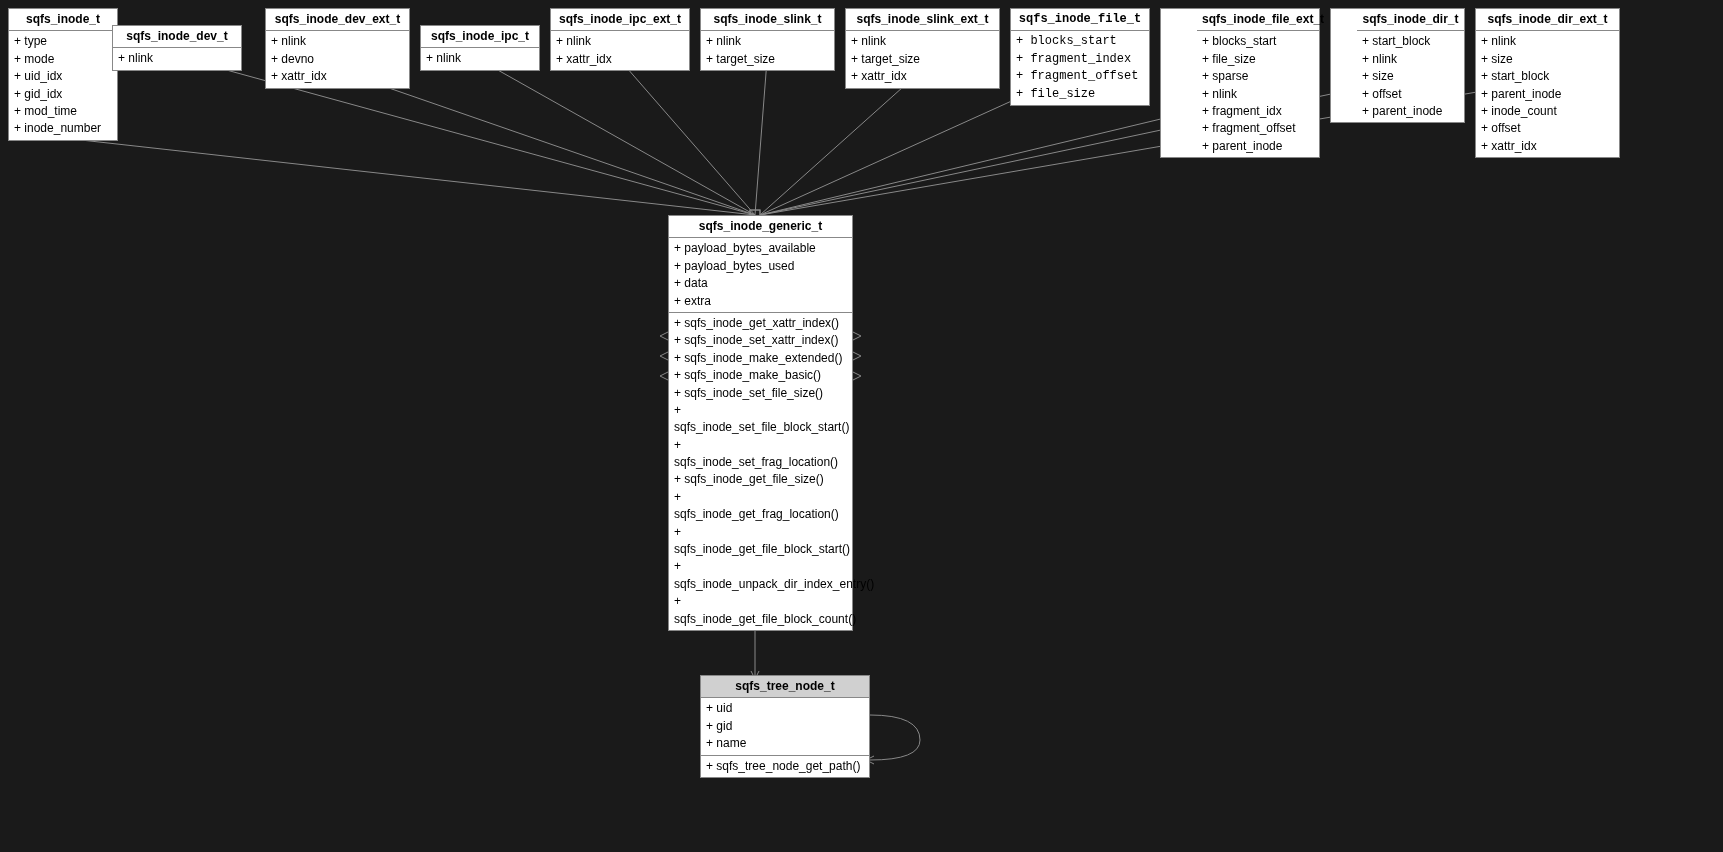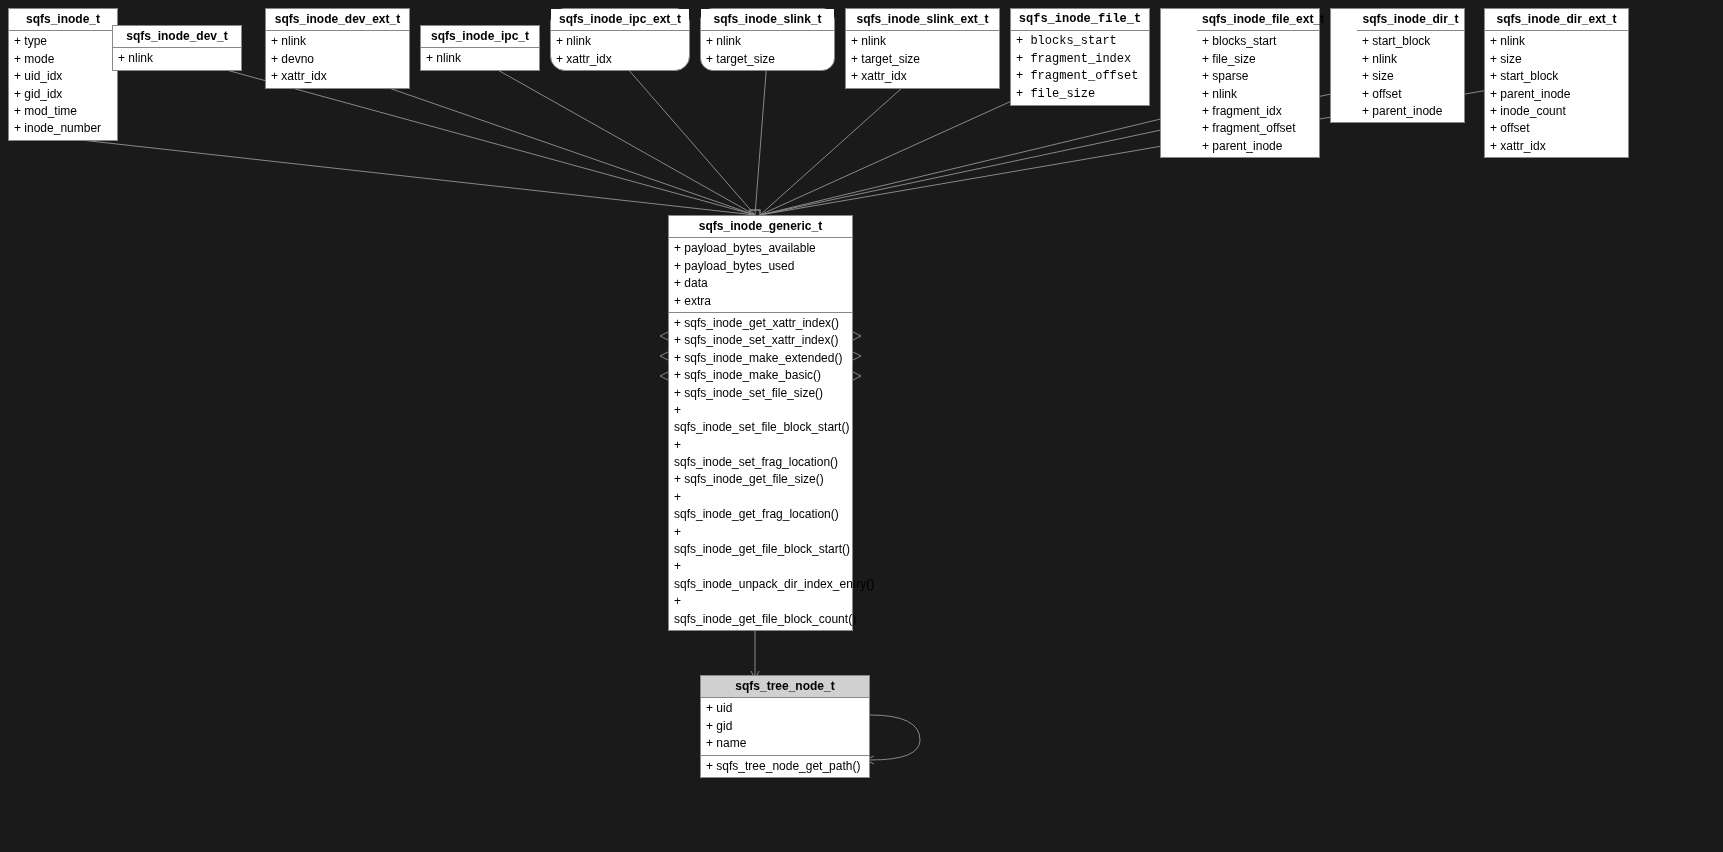--- a/index.html
+++ b/index.html
@@ -135,28 +135,28 @@
         <div>+ devno</div>
         <div>+ xattr_idx</div>
       </div>
     </div>
     <div class="uml-box" style="left: 420px; top: 25px; width: 120px;">
       <div class="box-title">sqfs_inode_ipc_t</div>
       <div class="box-section">
         <div>+ nlink</div>
       </div>
     </div>
-    <div class="uml-box" style="left: 550px; top: 8px; width: 140px; border-radius: 15px;">
+    <div class="uml-box" style="left: 550px; top: 8px; width: 140px;">
       <div class="box-title">sqfs_inode_ipc_ext_t</div>
       <div class="box-section">
         <div>+ nlink</div>
         <div>+ xattr_idx</div>
       </div>
     </div>
-    <div class="uml-box" style="left: 700px; top: 8px; width: 135px; border-radius: 13px;">
+    <div class="uml-box" style="left: 700px; top: 8px; width: 135px;">
       <div class="box-title">sqfs_inode_slink_t</div>
       <div class="box-section">
         <div>+ nlink</div>
         <div>+ target_size</div>
       </div>
     </div>
     <div class="uml-box" style="left: 845px; top: 8px; width: 155px;">
       <div class="box-title">sqfs_inode_slink_ext_t</div>
       <div class="box-section">
         <div>+ nlink</div>
@@ -188,21 +188,21 @@
     <div class="uml-box" style="left: 1330px; top: 8px; width: 135px; padding-left: 26px;">
       <div class="box-title">sqfs_inode_dir_t</div>
       <div class="box-section">
         <div>+ start_block</div>
         <div>+ nlink</div>
         <div>+ size</div>
         <div>+ offset</div>
         <div>+ parent_inode</div>
       </div>
     </div>
-    <div class="uml-box" style="left: 1475px; top: 8px; width: 145px; margin-left: 9px;">
+    <div class="uml-box" style="left: 1475px; top: 8px; width: 145px;">
       <div class="box-title">sqfs_inode_dir_ext_t</div>
       <div class="box-section">
         <div>+ nlink</div>
         <div>+ size</div>
         <div>+ start_block</div>
         <div>+ parent_inode</div>
         <div>+ inode_count</div>
         <div>+ offset</div>
         <div>+ xattr_idx</div>
       </div>

